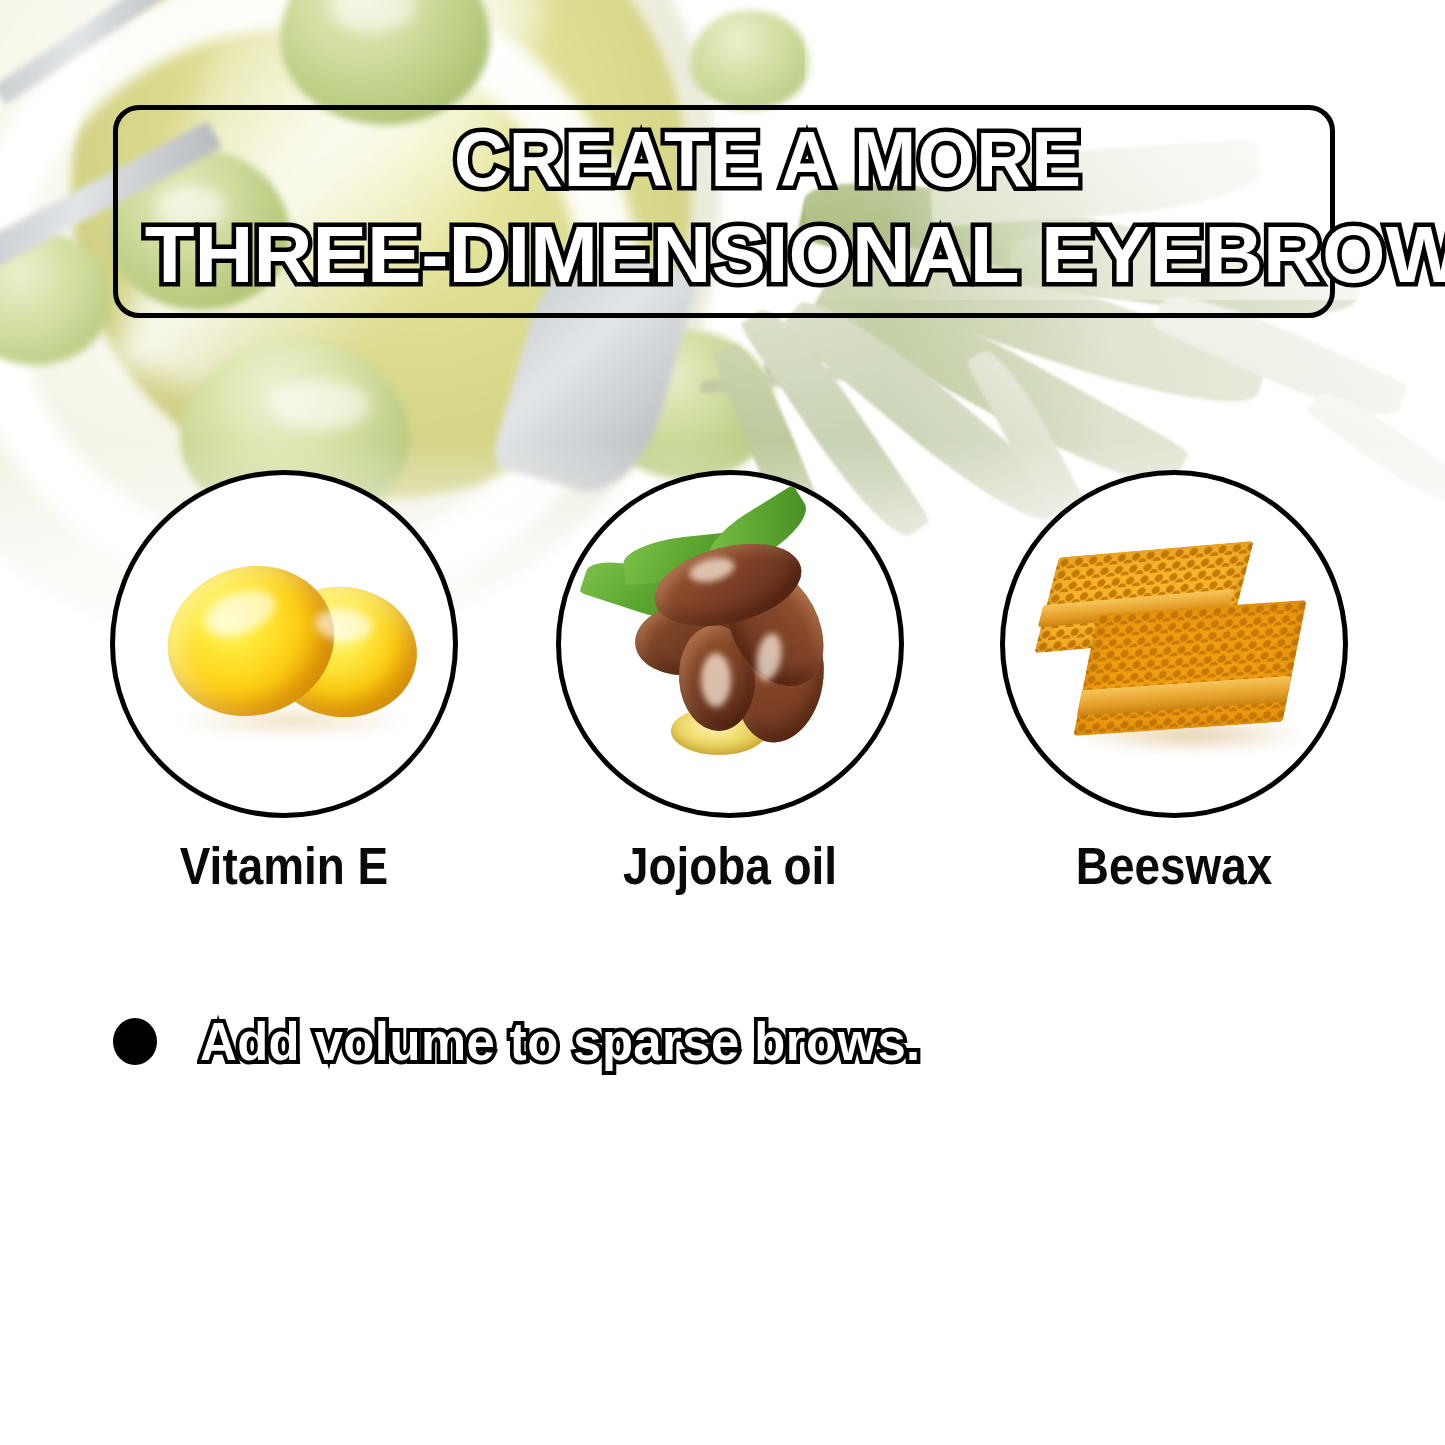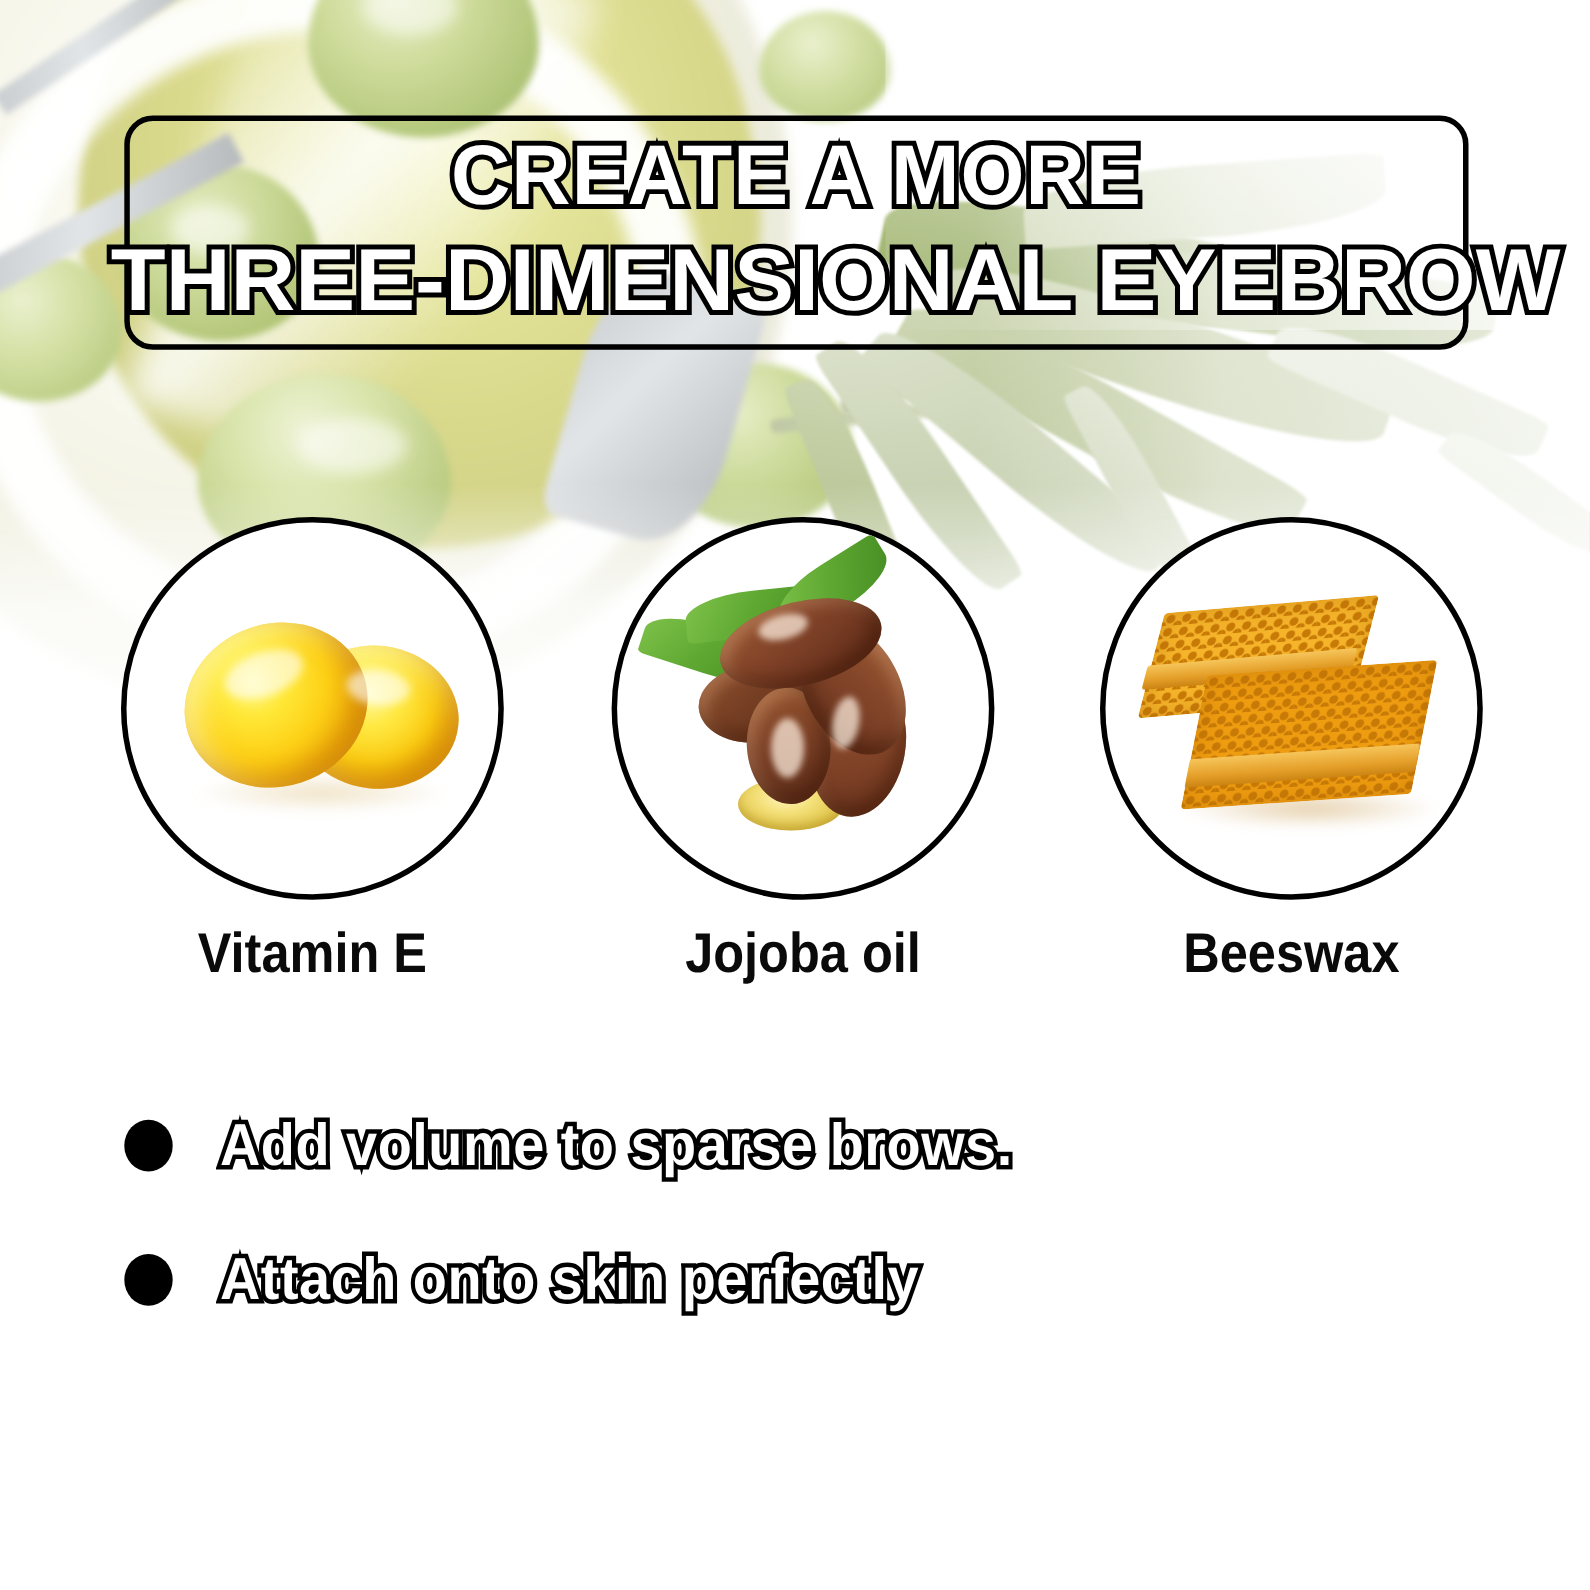--- a/index.html
+++ b/index.html
@@ -137,20 +137,21 @@
     border: 5px solid #000000;
     border-radius: 26px;
     box-sizing: border-box;
   }
   .headline-text {
     position: absolute;
     left: 113px; top: 112px;
     width: 1222px;
     text-align: center;
     pointer-events: none;
+    padding-left: 44px;
   }
   .headline-line {
     display: block;
     font-family: "Liberation Sans Narrow", "Liberation Sans", sans-serif;
     font-weight: bold;
     font-size: 77px;
     line-height: 95px;
     letter-spacing: 1px;
     color: #ffffff;
     white-space: nowrap;
@@ -465,19 +466,15 @@
     <div class="ing-label lbl-1">Vitamin E</div>
     <div class="ing-label lbl-2">Jojoba oil</div>
     <div class="ing-label lbl-3">Beeswax</div>
   </div>
 
   <div class="benefits">
     <div class="benefit-row">
       <span class="bullet-dot"></span>
       <span class="benefit-text">Add volume to sparse brows.</span>
     </div>
-    <div class="benefit-row">
-      <span class="bullet-dot"></span>
-      <span class="benefit-text">Attach onto skin perfectly</span>
-    </div>
   </div>
 
 </div>
 
 </body></html>

